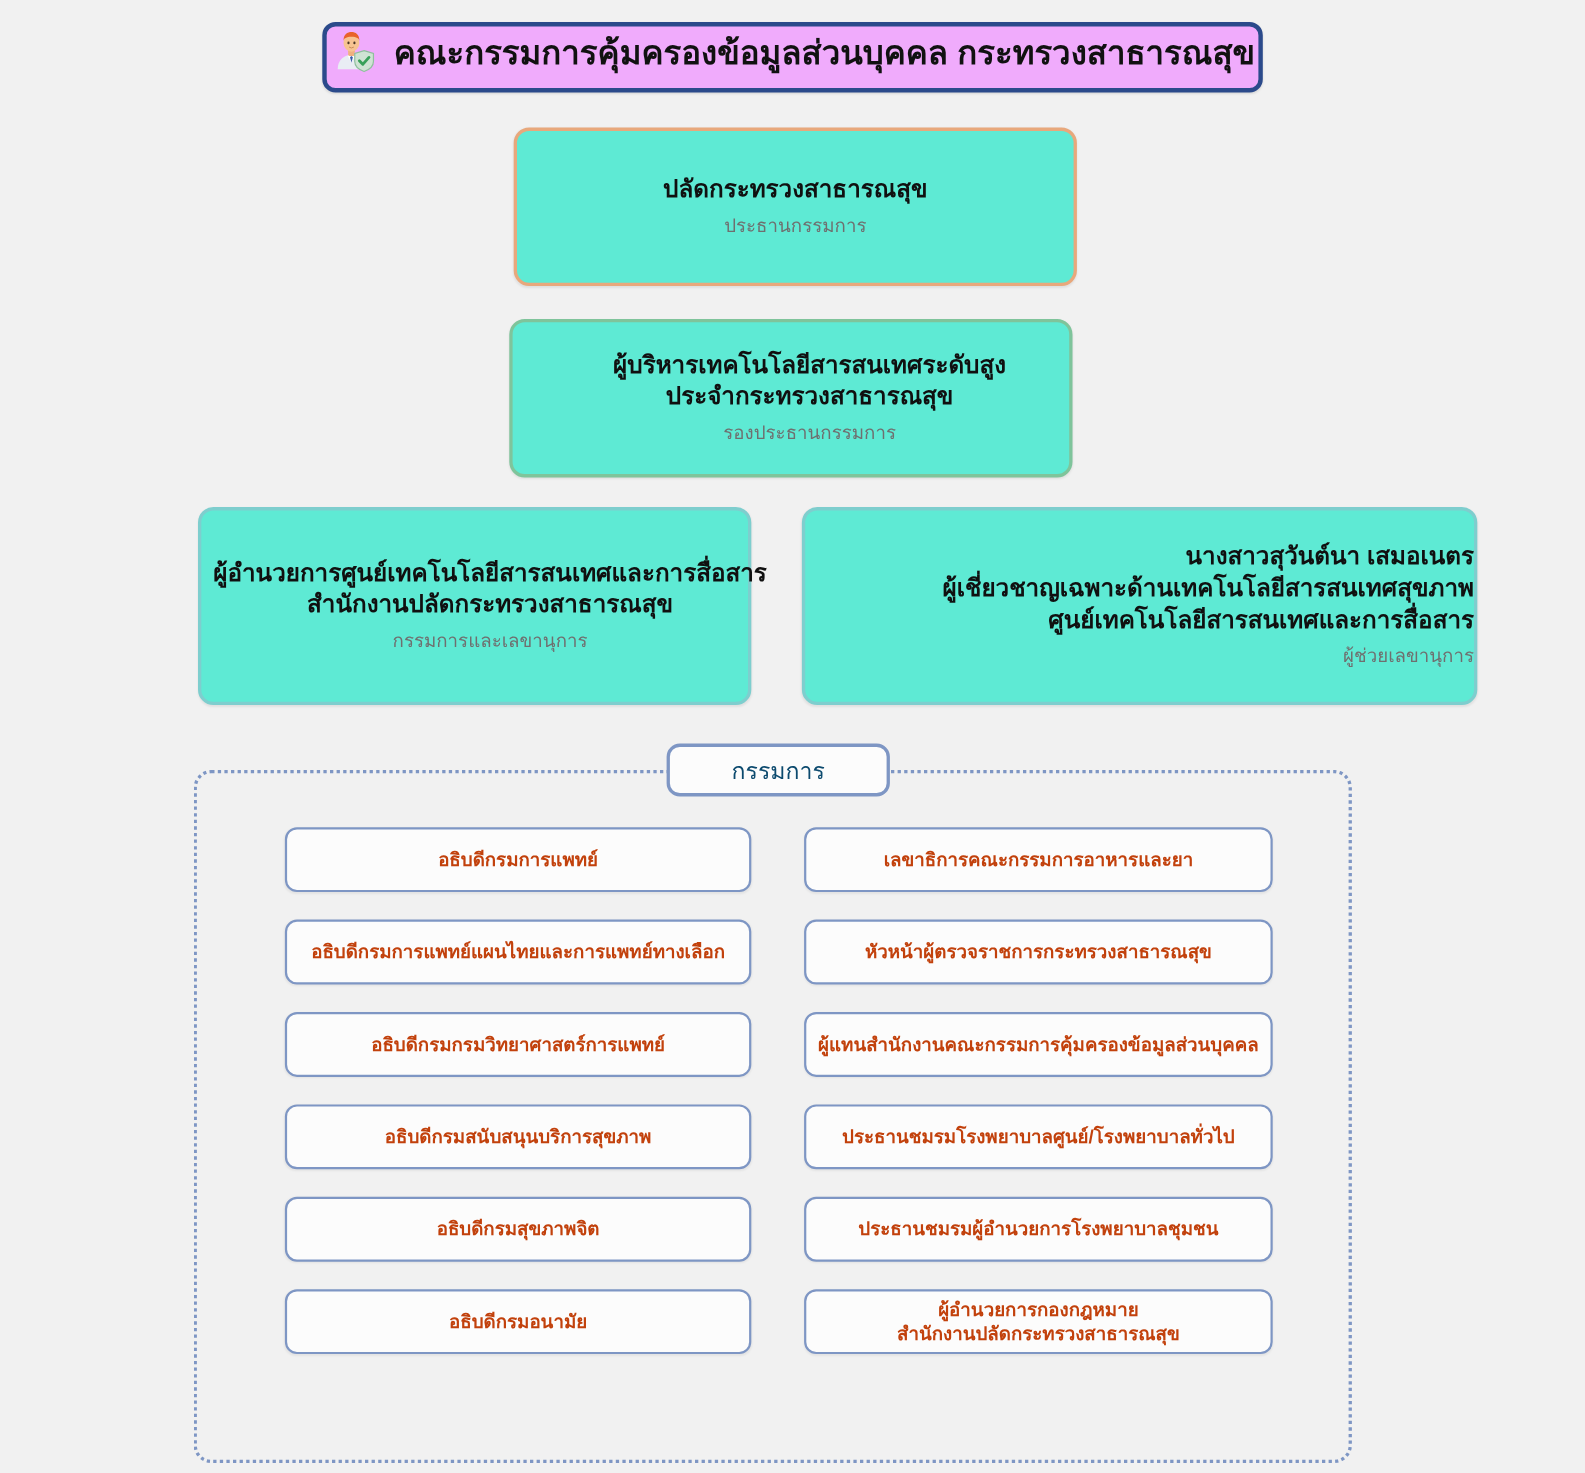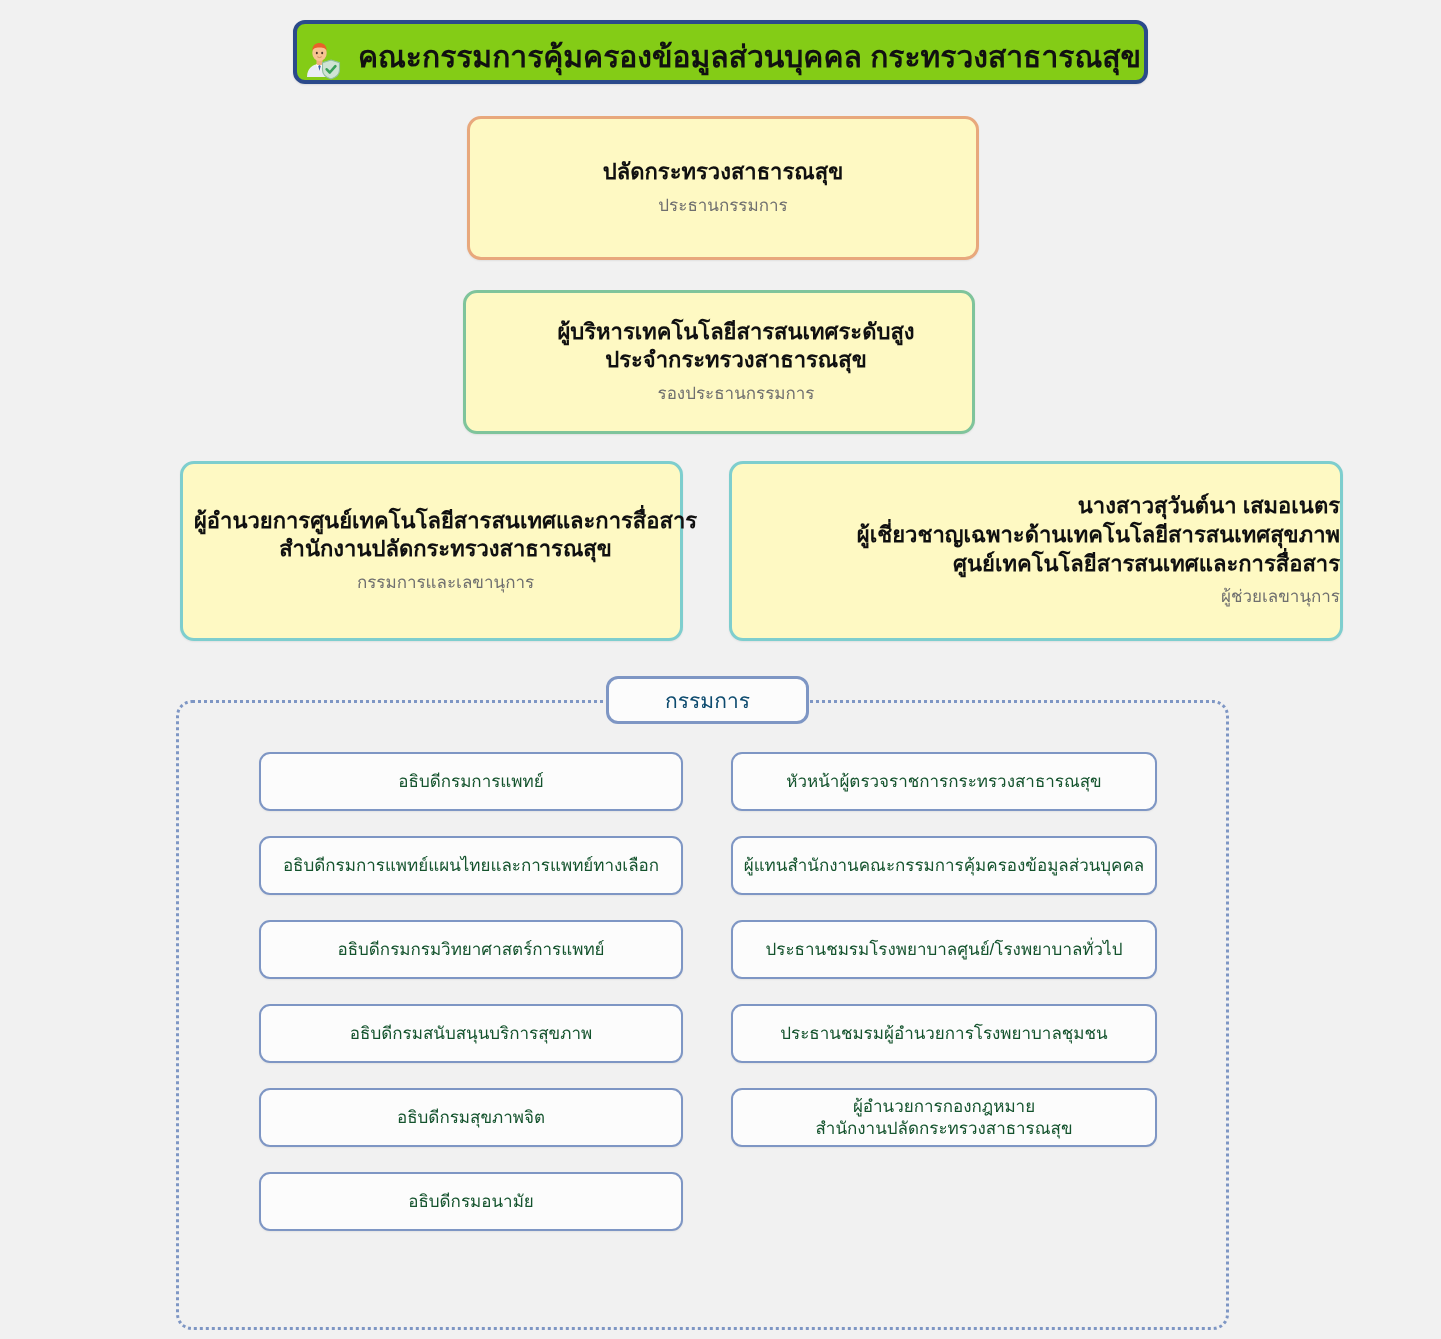--- a/index.html
+++ b/index.html
@@ -13,25 +13,25 @@
     position: relative;
   }
 
   
   .header-banner {
     position: absolute;
     left: 293px;
     top: 20px;
     width: 855px;
     height: 64px;
-    background: #84cc16;
+    background: #f0abfc;
     border: 4px solid #2b4a8b;
     border-radius: 12px;
     display: flex;
-    align-items: flex-end;
+    align-items: flex-start;
     justify-content: center;
     gap: 16px;
     box-shadow: 0 1px 2px rgba(0,0,0,0.10);
   }
   .header-icon {
     width: 42px; height: 42px;
     flex: 0 0 42px;
     position: relative;
   }
   .header-icon svg { display:block; width:42px; height:42px; }
@@ -39,21 +39,21 @@
     font-size: 30px;
     font-weight: bold;
     color: #111111;
     letter-spacing: 0px;
     white-space: nowrap;
   }
 
   
   .card {
     position: absolute;
-    background: #fef9c3;
+    background: #5eead4;
     border-radius: 14px;
     display: flex;
     flex-direction: column;
     align-items: center;
     justify-content: center;
     text-align: center;
     box-shadow: 0 1px 2px rgba(0,0,0,0.07);
   }
   .card .title-line {
     font-size: 22px;
@@ -136,24 +136,25 @@
     height: 59px;
     background: #fcfcfc;
     border: 2.5px solid #7e96c4;
     border-radius: 11px;
     display: flex;
     flex-direction: column;
     align-items: center;
     justify-content: center;
     text-align: center;
     font-size: 17px;
-    color: #14532d;
+    color: #c2410c;
     line-height: 1.28;
     box-shadow: 0 1px 2px rgba(0,0,0,0.06);
     white-space: nowrap;
+    font-weight: bold;
   }
   .member-box .l2 { display: block; }
 </style>
 </head>
 <body>
 
 <div class="header-banner">
   <span class="header-icon">
     <svg viewBox="0 0 42 42" xmlns="http://www.w3.org/2000/svg">
 
@@ -223,20 +224,23 @@
     <div class="member-box">
       <span class="l1">อธิบดีกรมสุขภาพจิต</span>
     </div>
     <div class="member-box">
       <span class="l1">อธิบดีกรมอนามัย</span>
     </div>
   </div>
 
   <div class="committee-col right">
     <div class="member-box">
+      <span class="l1">เลขาธิการคณะกรรมการอาหารและยา</span>
+    </div>
+    <div class="member-box">
       <span class="l1">หัวหน้าผู้ตรวจราชการกระทรวงสาธารณสุข</span>
     </div>
     <div class="member-box">
       <span class="l1">ผู้แทนสำนักงานคณะกรรมการคุ้มครองข้อมูลส่วนบุคคล</span>
     </div>
     <div class="member-box">
       <span class="l1">ประธานชมรมโรงพยาบาลศูนย์/โรงพยาบาลทั่วไป</span>
     </div>
     <div class="member-box">
       <span class="l1">ประธานชมรมผู้อำนวยการโรงพยาบาลชุมชน</span>

